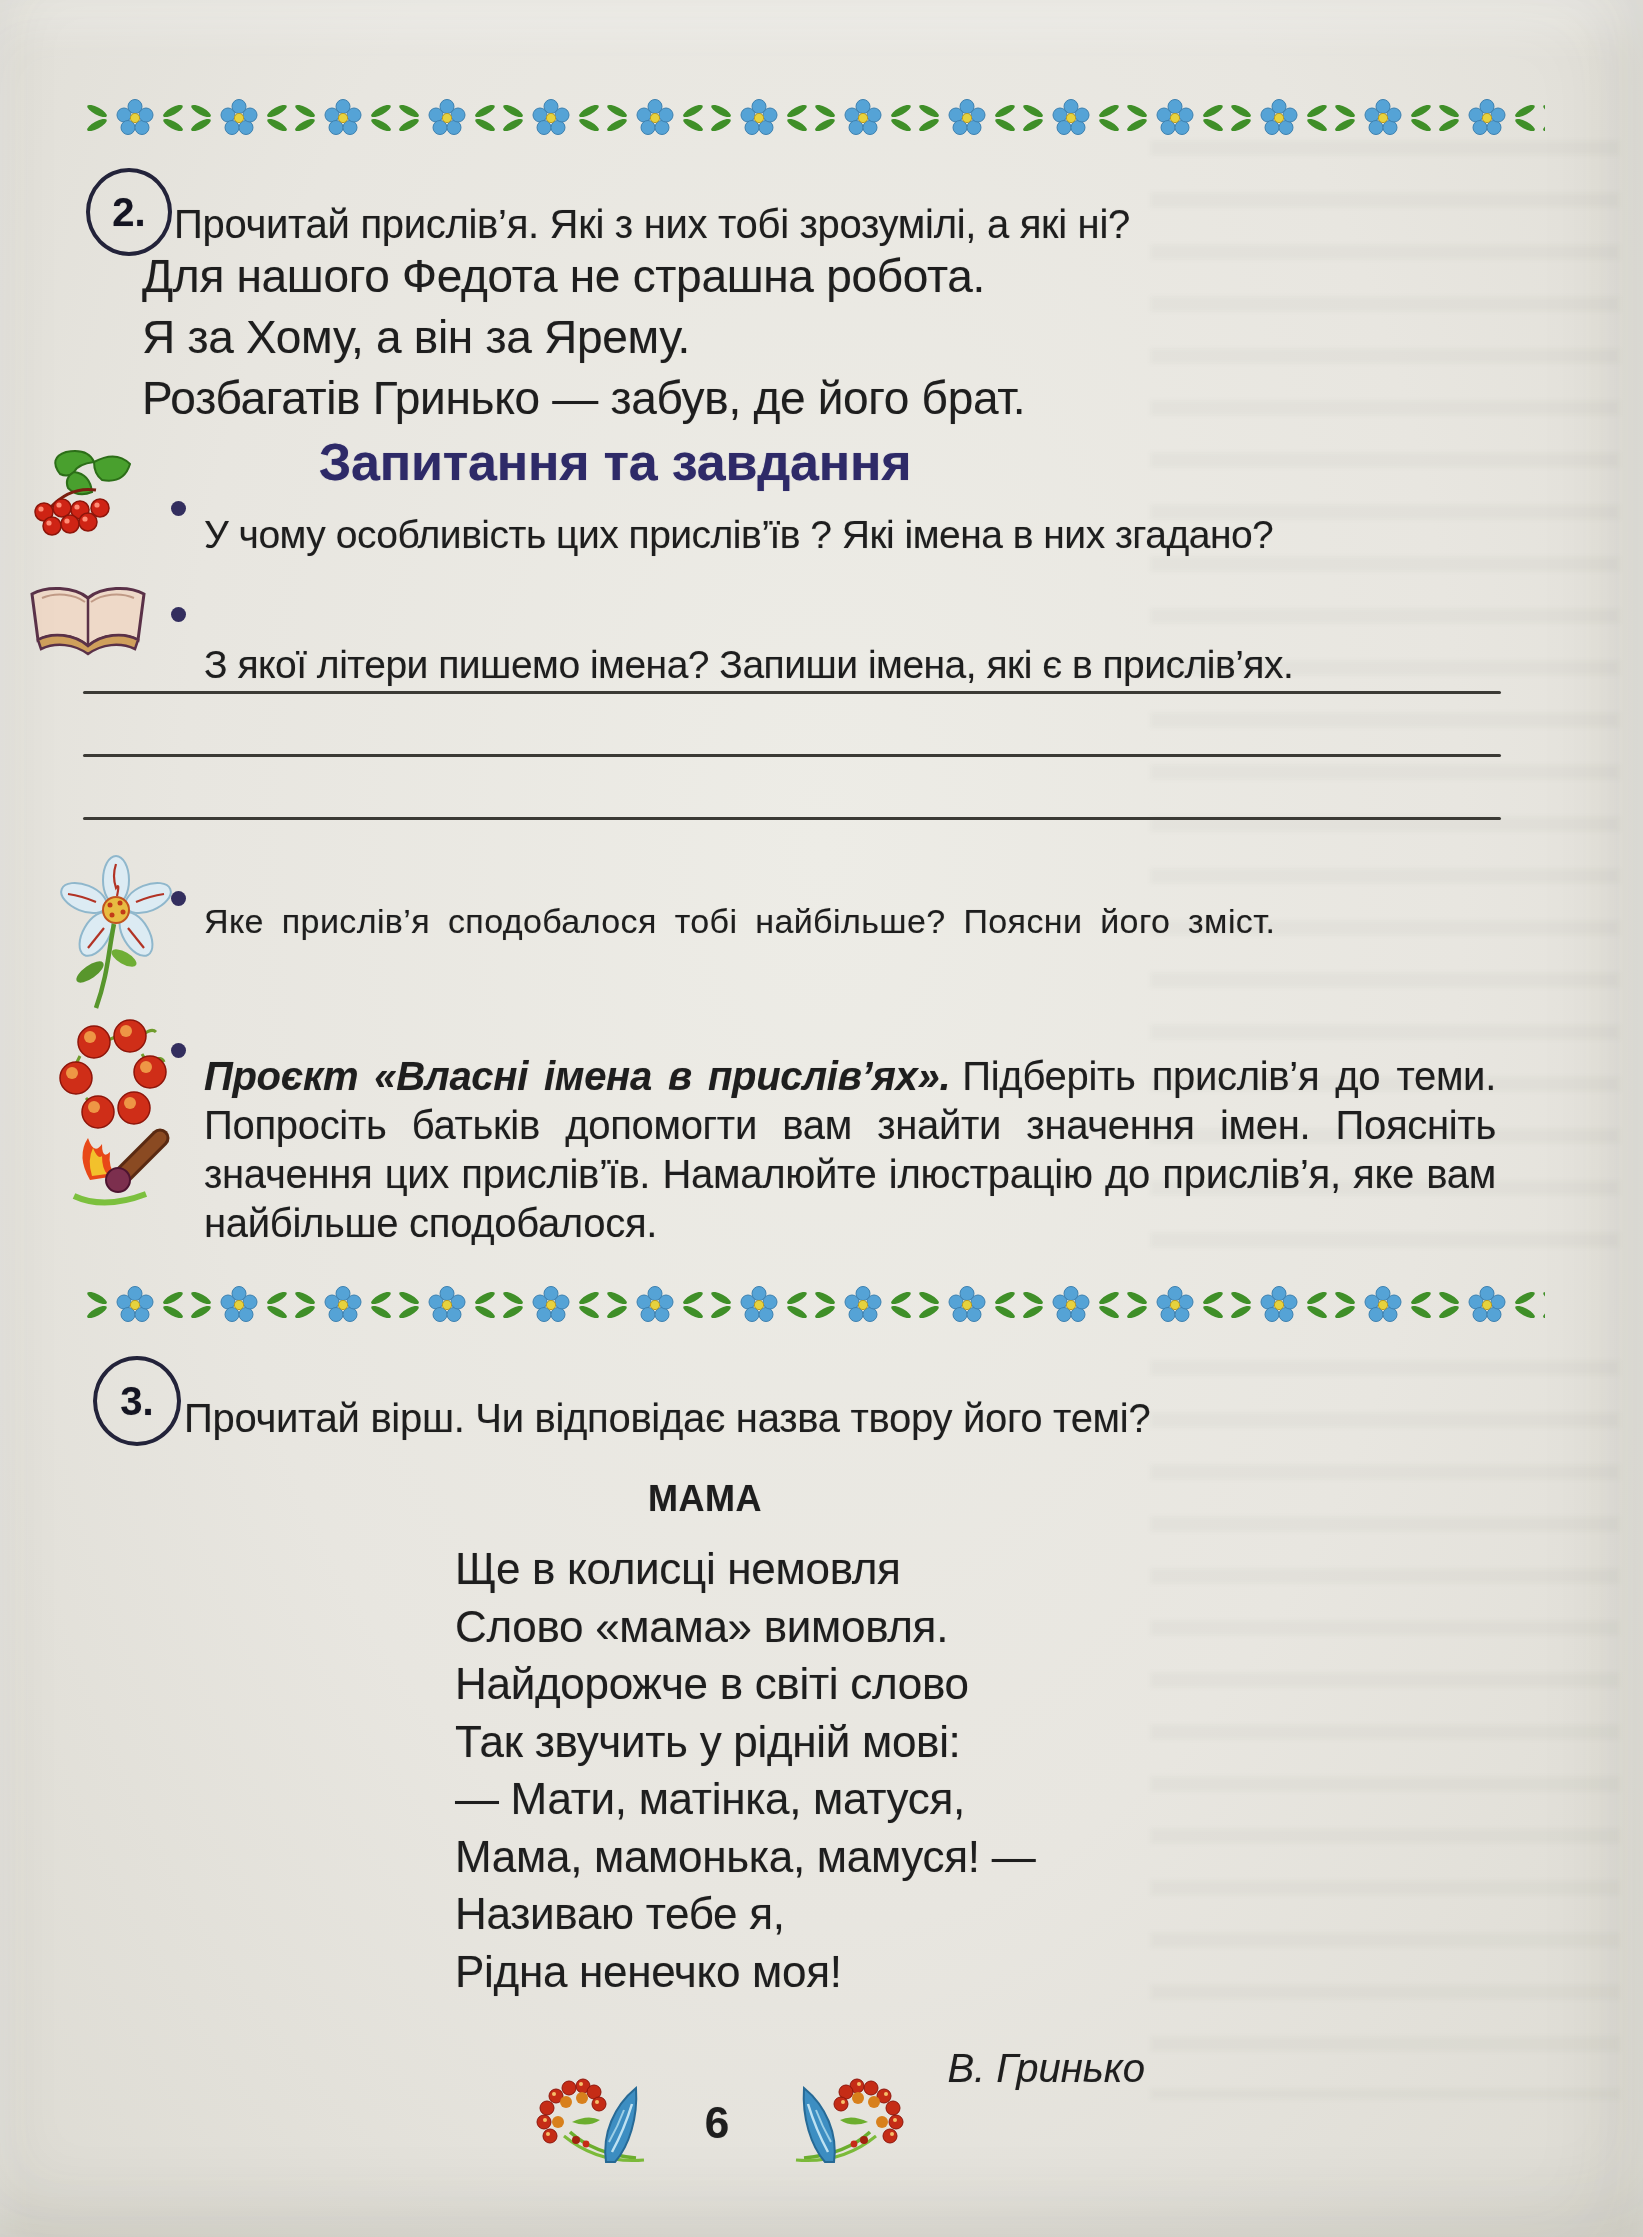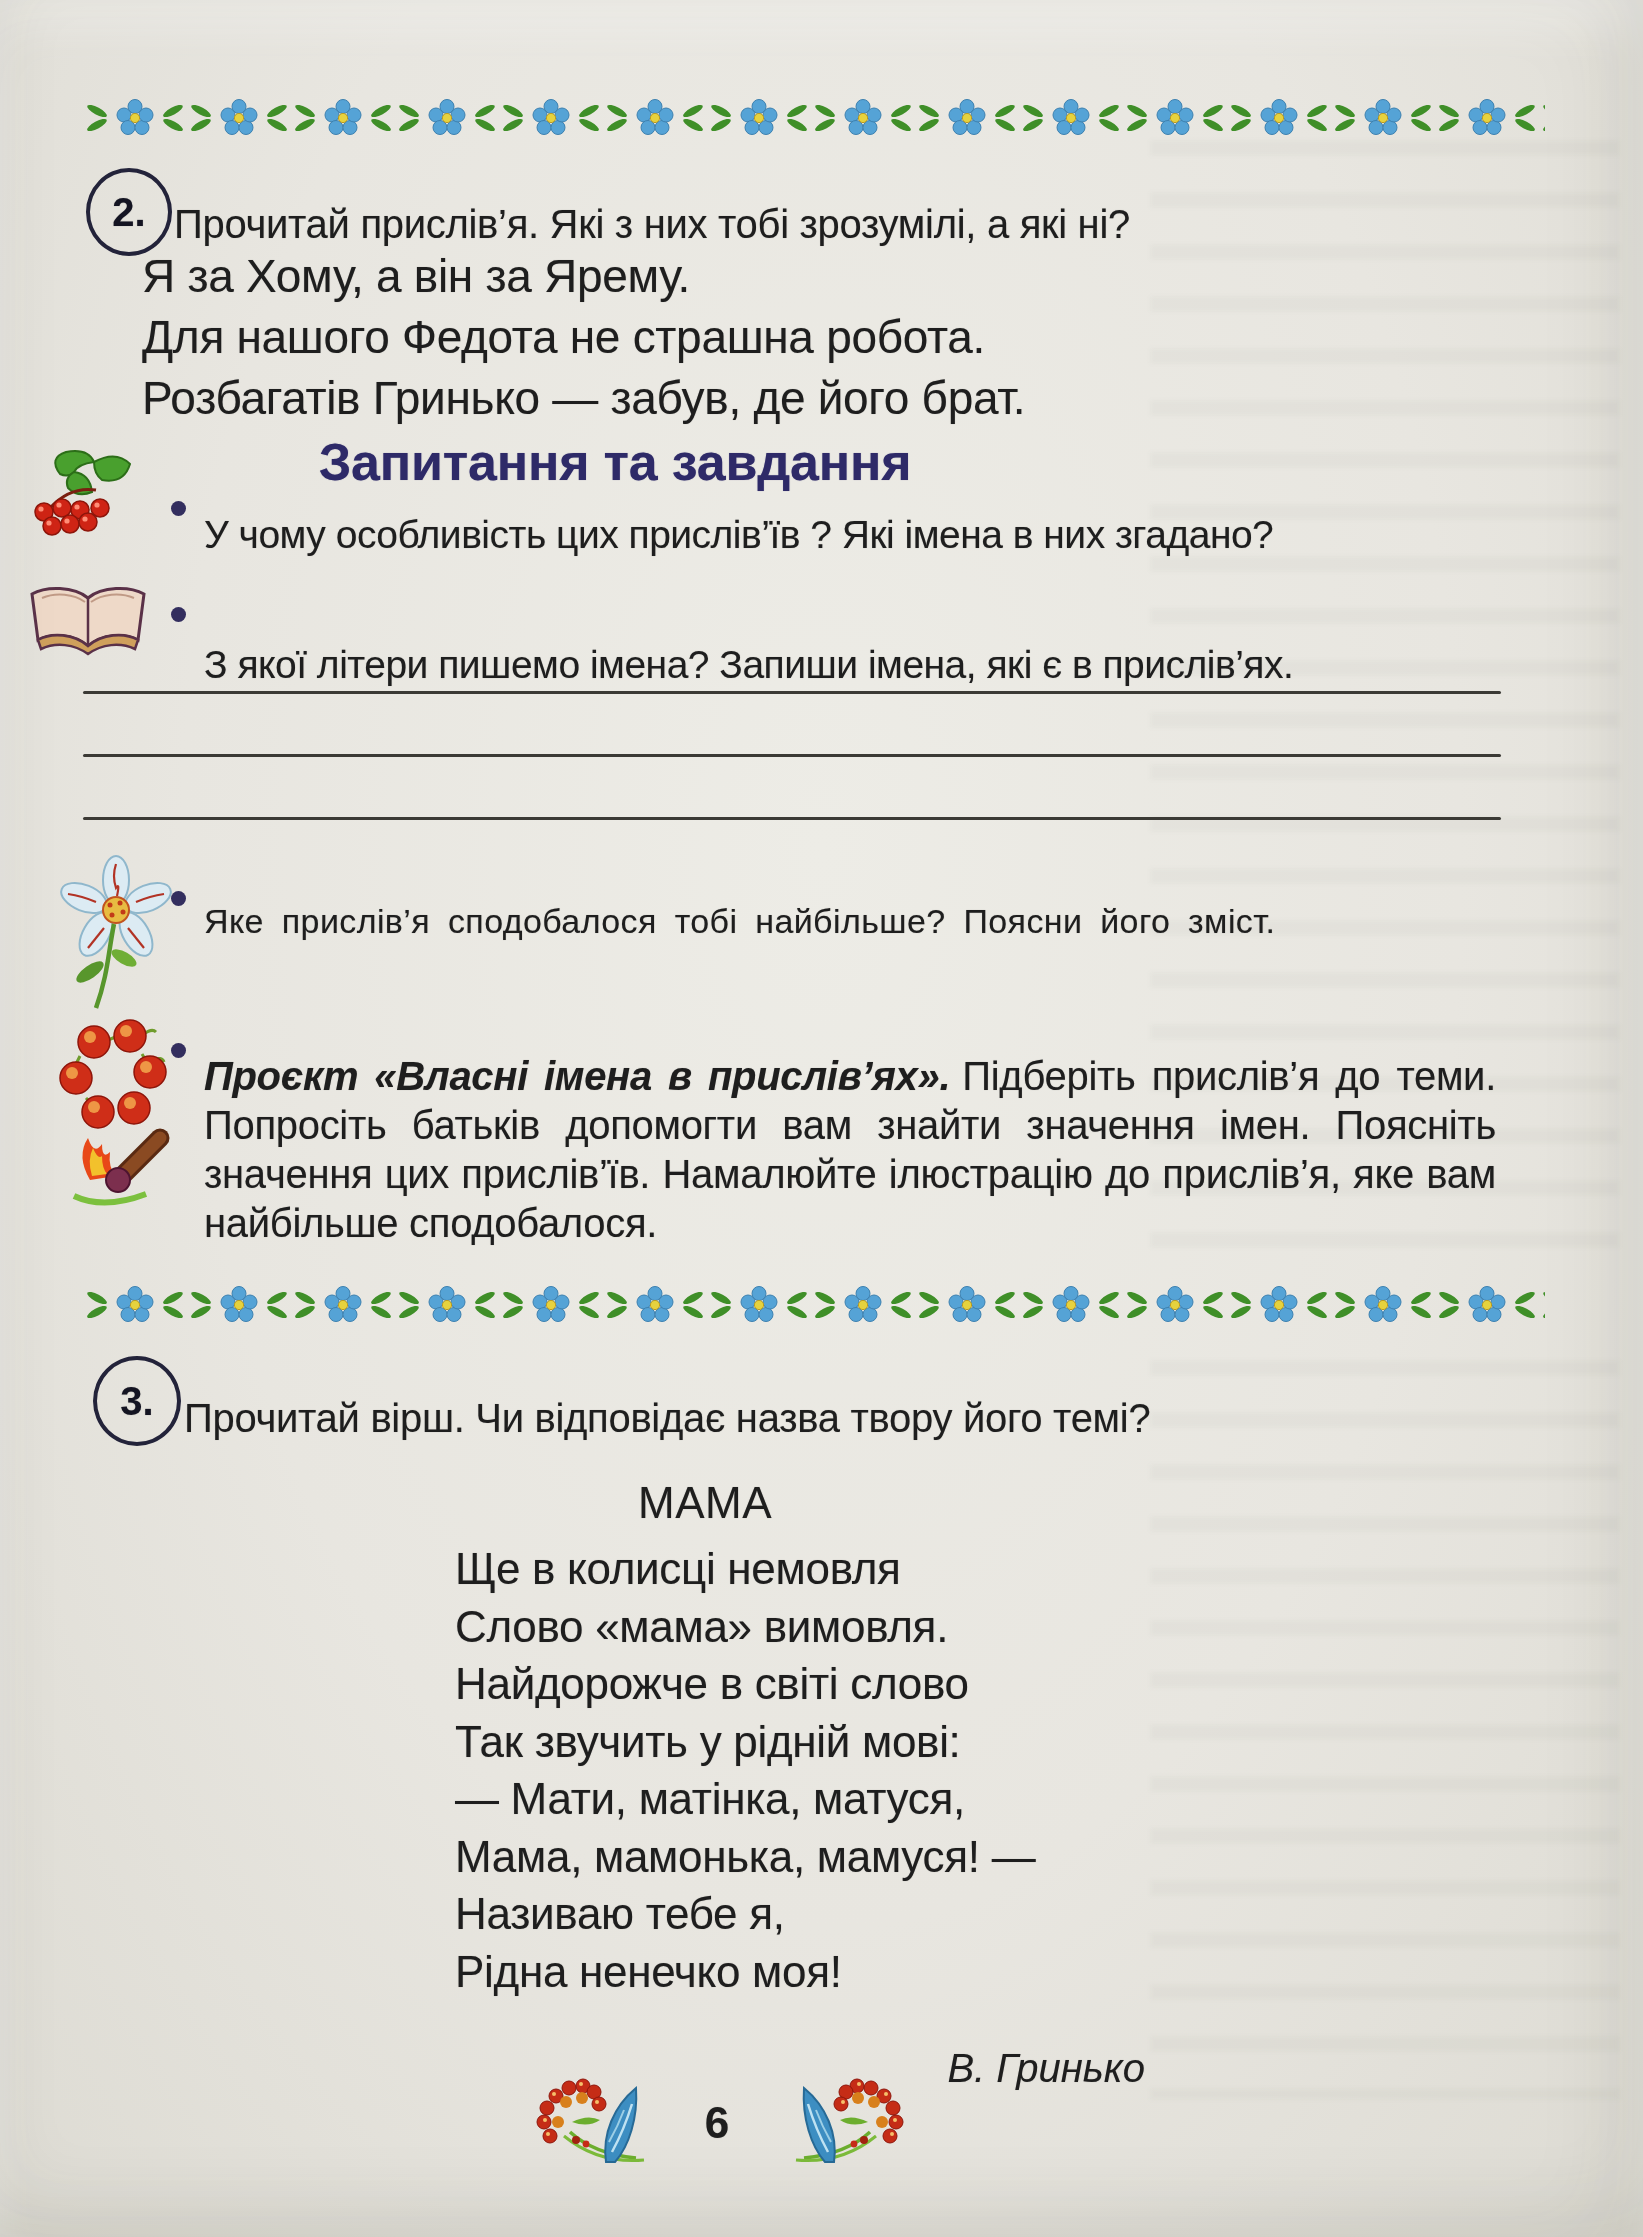--- a/index.html
+++ b/index.html
@@ -33,21 +33,21 @@
   .btext-wrap3{
     position:absolute;font-size:34px;letter-spacing:.4px;word-spacing:8px;line-height:51px;
     width:1292px;text-align:justify;white-space:normal;text-shadow:0 0 1px rgba(0,0,0,.28);
   }
   .btext-wrap4{
     position:absolute;font-size:40px;letter-spacing:-.3px;line-height:49px;
     width:1292px;text-align:justify;white-space:normal;text-shadow:0 0 1px rgba(0,0,0,.28);
   }
   .lead{font-weight:bold;font-style:italic;margin-right:12px;}
   .wline{position:absolute;height:3px;background:#3b3a35;width:1418px;left:83px;border-radius:2px;}
-  .poem-title{position:absolute;font-size:44px;font-weight:normal;text-align:center;letter-spacing:.5px;text-shadow:0 0 1px rgba(0,0,0,.3);}
+  .poem-title{position:absolute;font-size:36px;font-weight:bold;text-align:center;letter-spacing:.5px;text-shadow:0 0 1px rgba(0,0,0,.3);}
   .poem{position:absolute;font-size:44px;line-height:57.5px;letter-spacing:-.3px;white-space:nowrap;text-shadow:0 0 1px rgba(0,0,0,.28);}
   .author{position:absolute;font-size:40px;font-style:italic;text-align:right;text-shadow:0 0 1px rgba(0,0,0,.25);}
   .pagenum{position:absolute;font-size:44px;font-weight:bold;text-align:center;text-shadow:0 0 1px rgba(0,0,0,.3);}
   svg{position:absolute;overflow:visible;}
 </style>
 </head>
 <body>
 
 <div class="page">
 
@@ -108,22 +108,22 @@
     </defs>
     <rect width="1462" height="44" fill="url(#fb1)"></rect>
   </svg>
 
   <div class="circle" style="left:86px;top:168px;width:78px;height:80px;">
     <span>2.</span>
   </div>
   <p class="task" style="left:174px;top:162px;">Прочитай прислів’я. Які з них тобі зрозумілі, а які ні?</p>
 
   <div class="proverbs" style="left:142px;top:246px;">
+    <div>Для нашого Федота не страшна робота.</div>
     <div>Я за Хому, а він за Ярему.</div>
-    <div>Для нашого Федота не страшна робота.</div>
     <div>Розбагатів Гринько — забув, де його брат.</div>
   </div>
 
   <div class="qa-heading" style="left:83px;top:432px;width:1064px;">Запитання та завдання</div>
 
   <svg style="left:30px;top:448px;" width="112" height="100" viewBox="0 0 112 100">
     <g fill="#49a02e" stroke="#2c6e18" stroke-width="2">
       <path d="M30 26 Q18 10 36 4 Q58 0 64 14 Q48 16 44 24 Q38 30 30 26 Z"></path>
       <path d="M64 14 Q86 2 100 16 Q94 36 72 32 Q64 26 64 14 Z"></path>
       <path d="M44 24 Q60 26 62 44 Q48 50 38 40 Q34 30 44 24 Z"></path>

